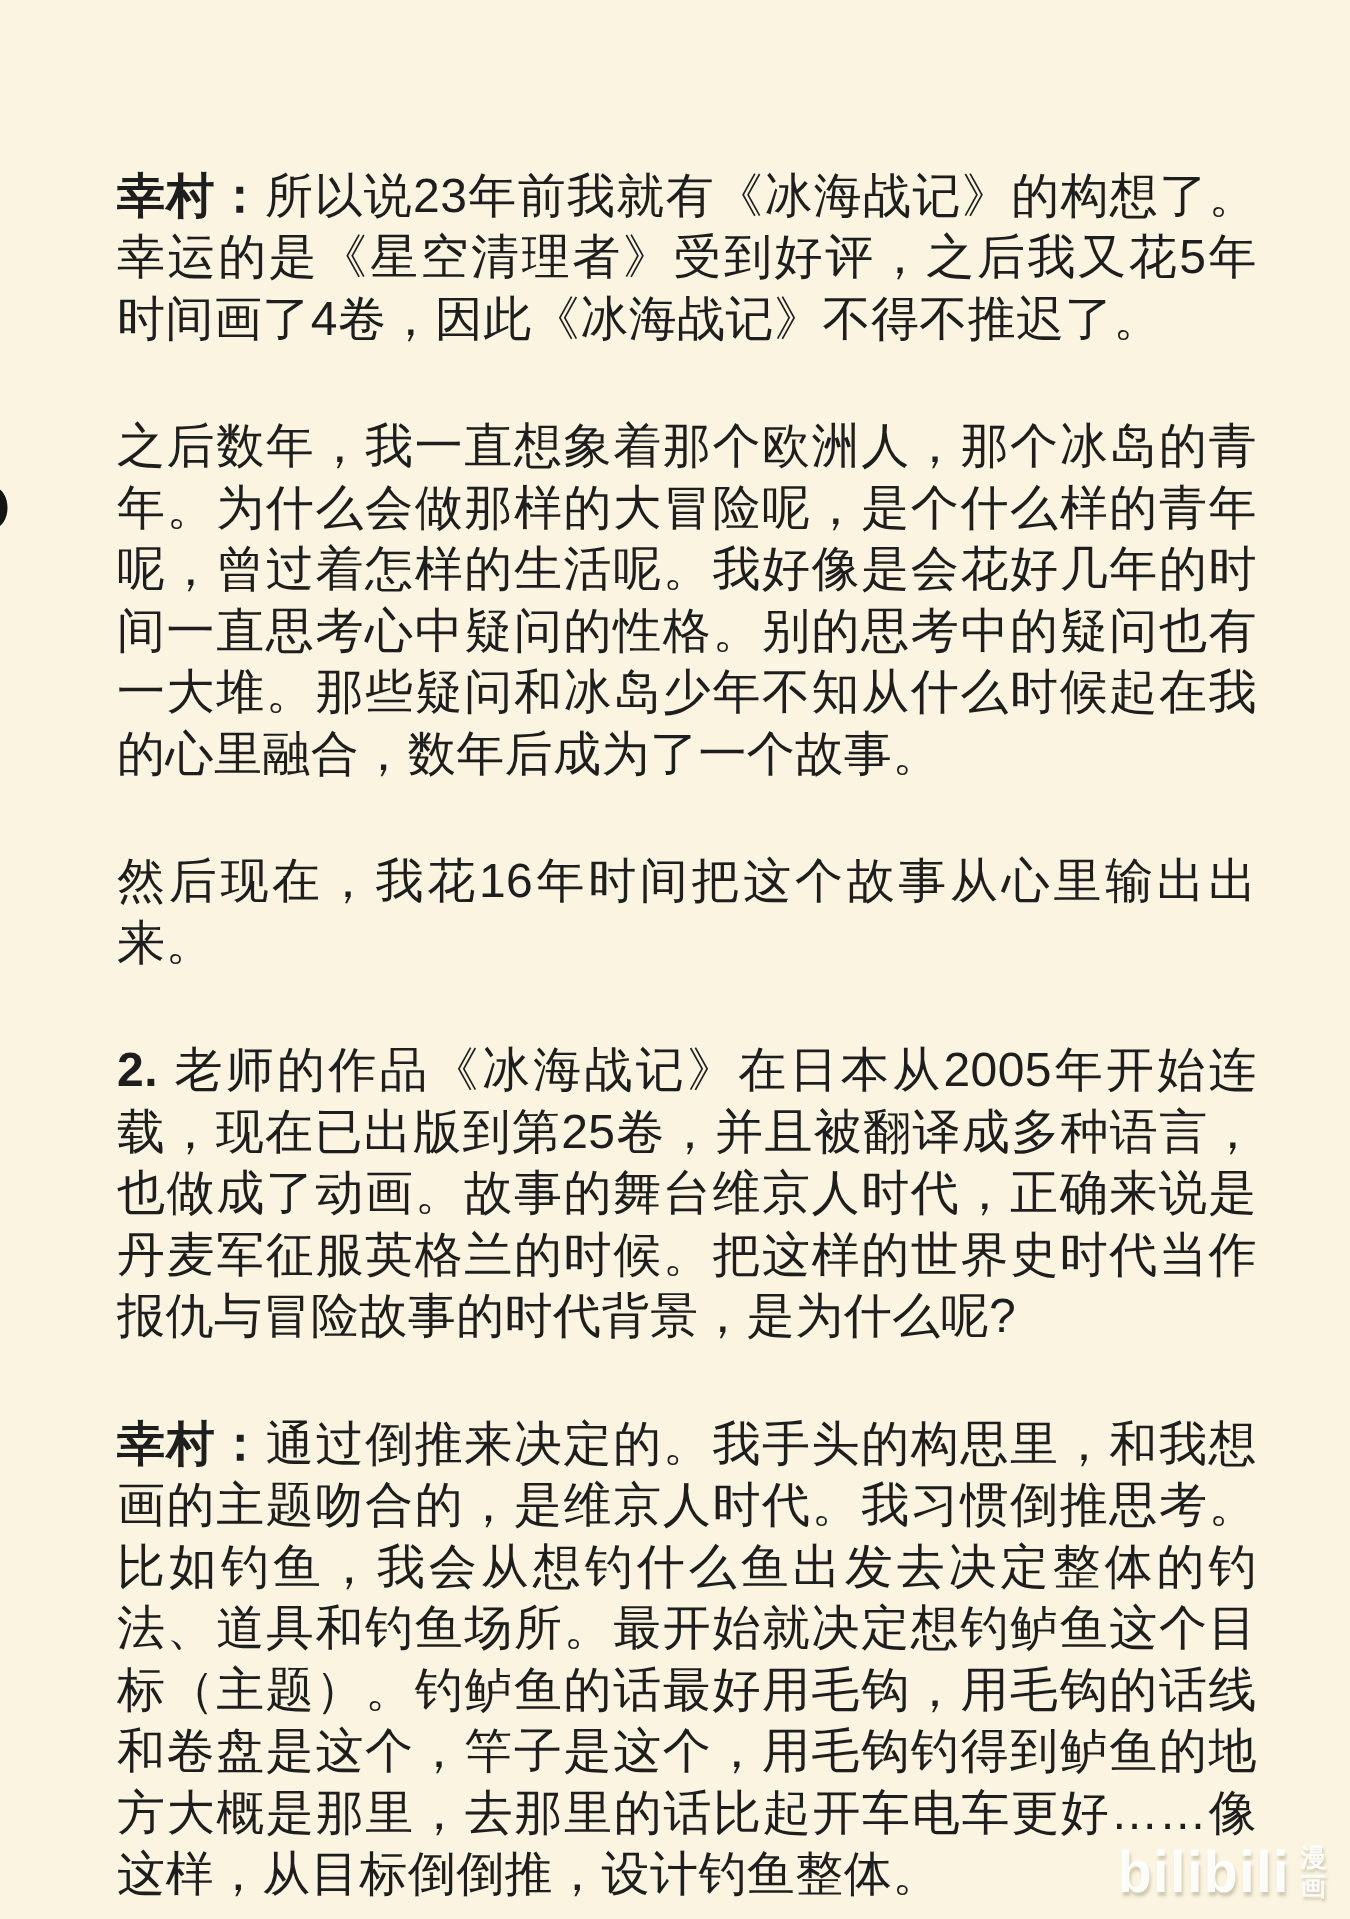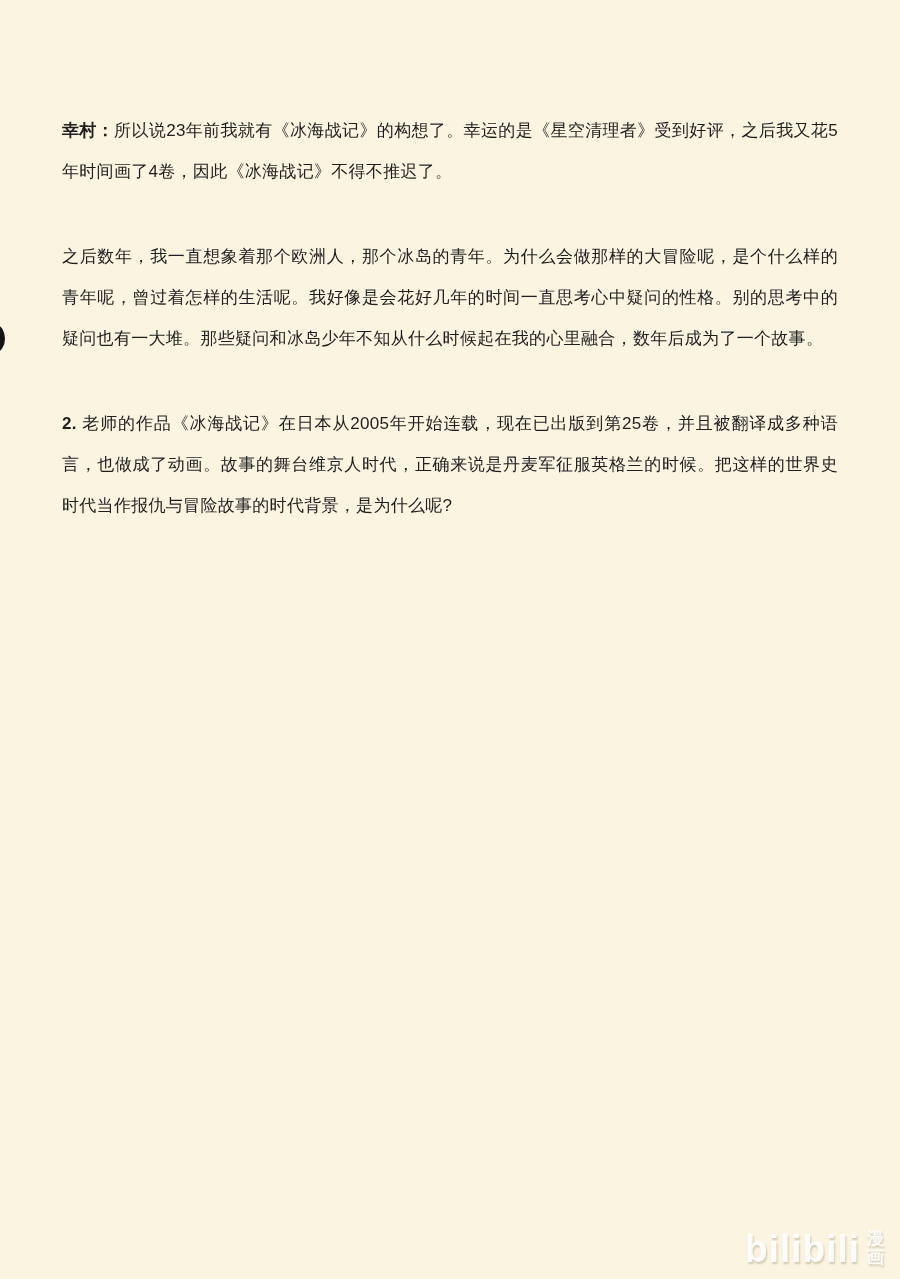--- a/index.html
+++ b/index.html
@@ -30,22 +30,22 @@
     background: #141414;
     border-radius: 50%;
   }
   article.interview {
     position: absolute;
     left: 62px;
     top: 110px;
     width: 776px;
   }
   article.interview p {
-    margin: 0 0 44px 0;
-    font-size: 17px;
+    margin: 0 0 44px 16px;
+    font-size: 32px;
     line-height: 41px;
     text-align: justify;
     letter-spacing: 0.3px;
   }
   article.interview p strong {
     font-weight: bold;
   }
   article.interview p.section-start {
     margin-top: 40px;
   }
@@ -84,23 +84,25 @@
 
   <div class="edge-mark"></div>
 
   <article class="interview">
 
     <p><strong>幸村：</strong><span>所以说23年前我就有《冰海战记》的构想了。幸运的是《星空清理者》受到好评，之后我又花5年时间画了4卷，因此《冰海战记》不得不推迟了。</span></p>
 
 
     <p><span>之后数年，我一直想象着那个欧洲人，那个冰岛的青年。为什么会做那样的大冒险呢，是个什么样的青年呢，曾过着怎样的生活呢。我好像是会花好几年的时间一直思考心中疑问的性格。别的思考中的疑问也有一大堆。那些疑问和冰岛少年不知从什么时候起在我的心里融合，数年后成为了一个故事。</span></p>
 
+    <p><span>然后现在，我花16年时间把这个故事从心里输出出来。</span></p>
 
     <p class="section-start"><strong>2.</strong><span> 老师的作品《冰海战记》在日本从2005年开始连载，现在已出版到第25卷，并且被翻译成多种语言，也做成了动画。故事的舞台维京人时代，正确来说是丹麦军征服英格兰的时候。把这样的世界史时代当作报仇与冒险故事的时代背景，是为什么呢?</span></p>
 
+    <p><strong>幸村：</strong><span>通过倒推来决定的。我手头的构思里，和我想画的主题吻合的，是维京人时代。我习惯倒推思考。比如钓鱼，我会从想钓什么鱼出发去决定整体的钓法、道具和钓鱼场所。最开始就决定想钓鲈鱼这个目标（主题）。钓鲈鱼的话最好用毛钩，用毛钩的话线和卷盘是这个，竿子是这个，用毛钩钓得到鲈鱼的地方大概是那里，去那里的话比起开车电车更好……像这样，从目标倒倒推，设计钓鱼整体。</span></p>
 
   </article>
 
   <div class="watermark">
     <span class="wm-logo">bilibili</span>
     <span class="wm-suffix">
       <span>漫</span>
       <span>画</span>
     </span>
   </div>

